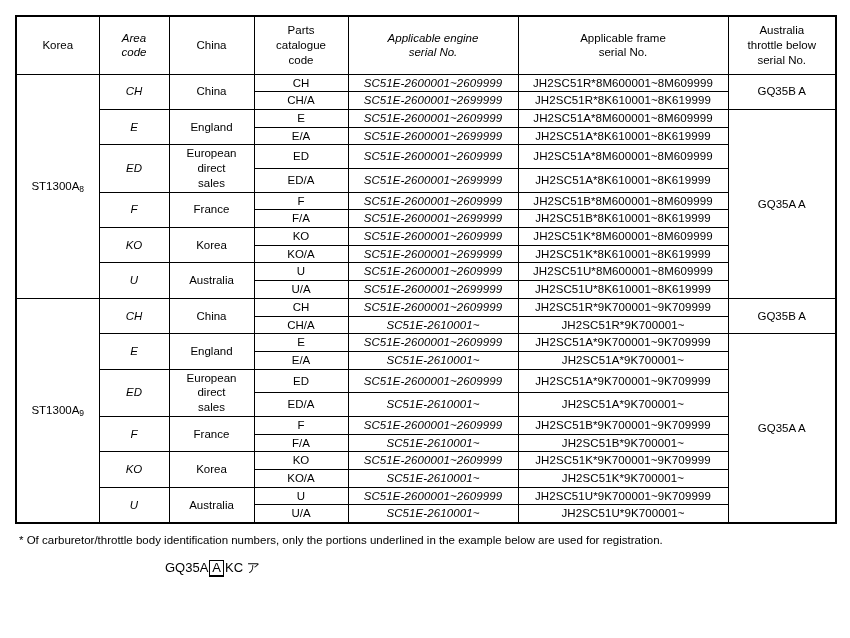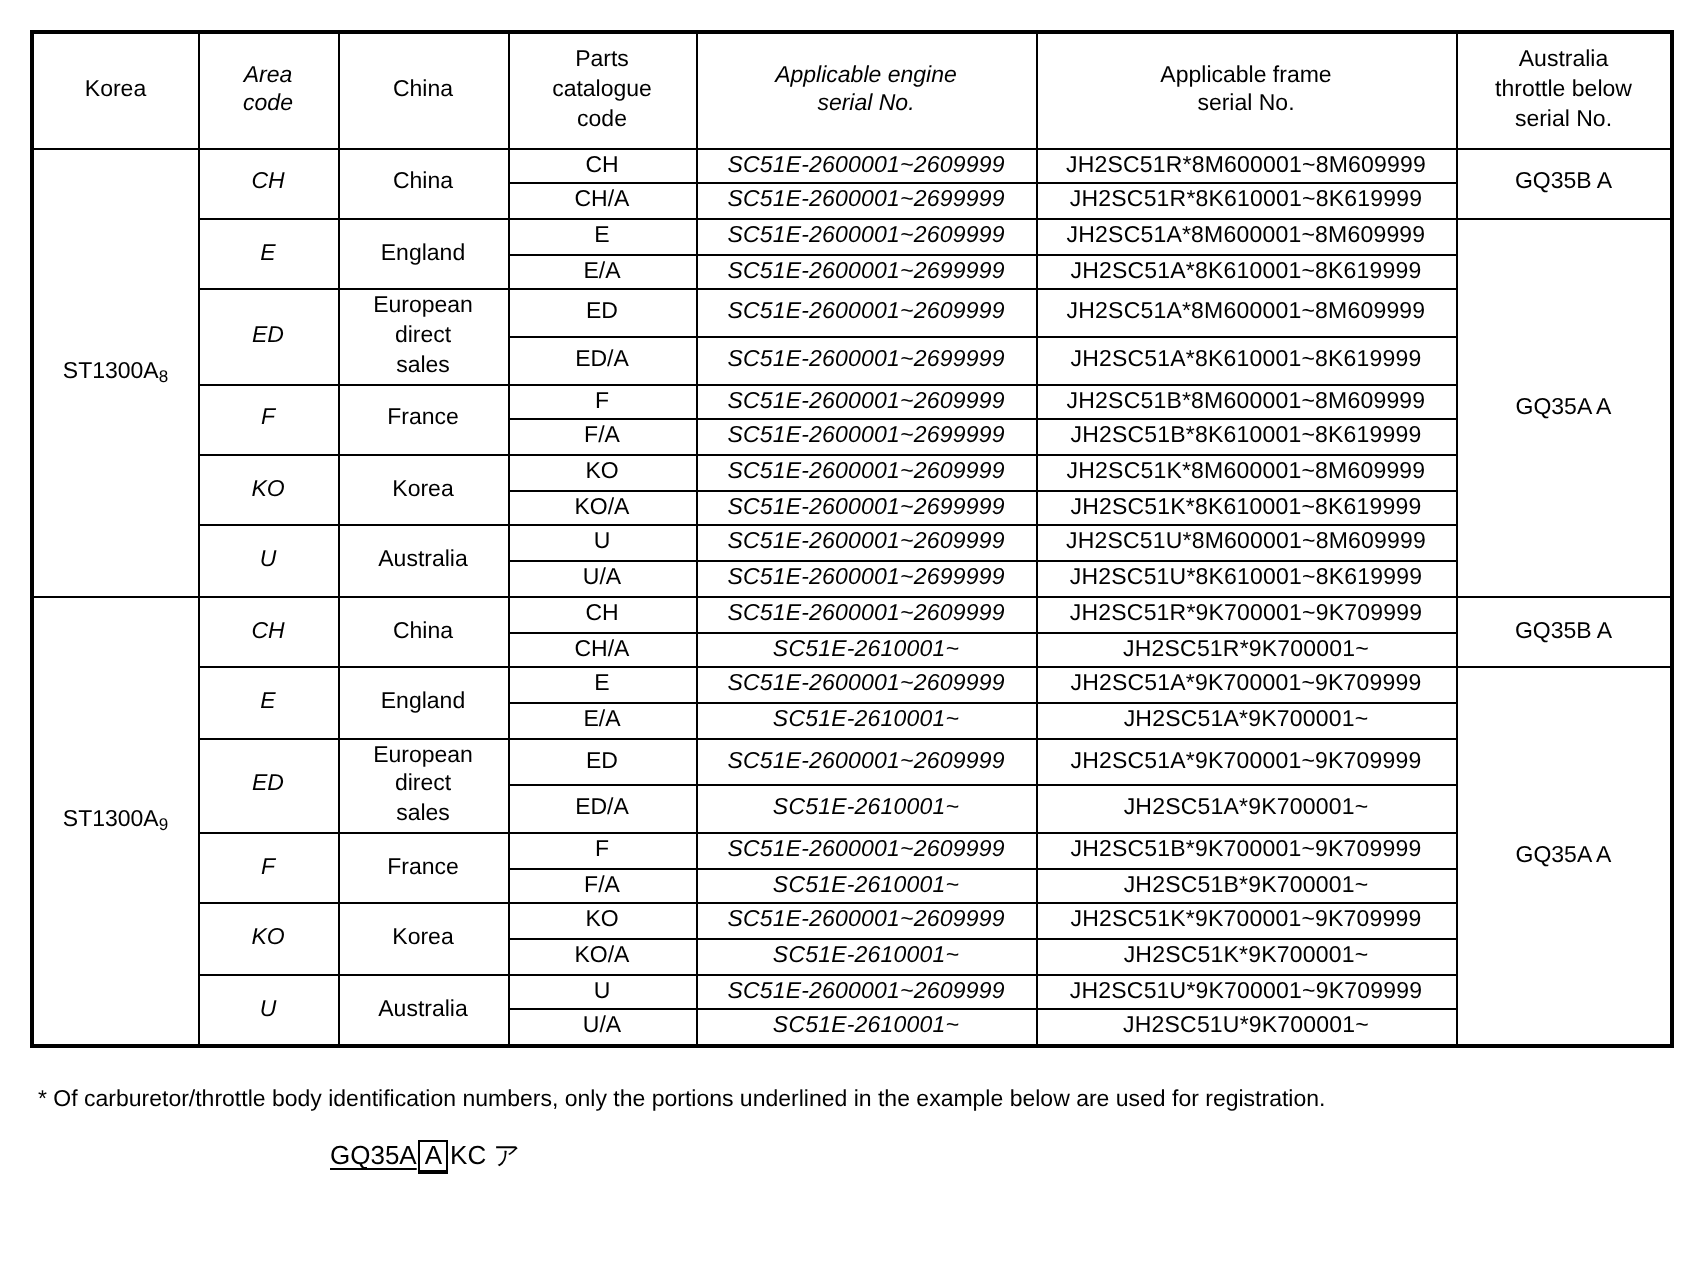--- a/index.html
+++ b/index.html
@@ -71,33 +71,32 @@
   .sub {
     font-size: 8.5px;
     vertical-align: baseline;
     position: relative;
     top: 2px;
   }
 
   .serial { font-size: 11.5px; letter-spacing: 0.1px; }
 
   .note {
-    margin-top: 19px;
+    margin-top: 9px;
     font-size: 11.5px;
     line-height: 1.3;
     padding-left: 4px;
   }
   .example {
     margin-top: 11px;
     padding-left: 150px;
     font-size: 13px;
     white-space: nowrap;
   }
   .ex-underline {
-    text-decoration: underline;
     text-underline-offset: 2px;
   }
   .ex-box {
     display: inline-block;
     border: 1px solid #000000;
     border-bottom: 2px solid #000000;
     padding: 0 2px;
     line-height: 1.05;
     margin: 0 1px;
   }

